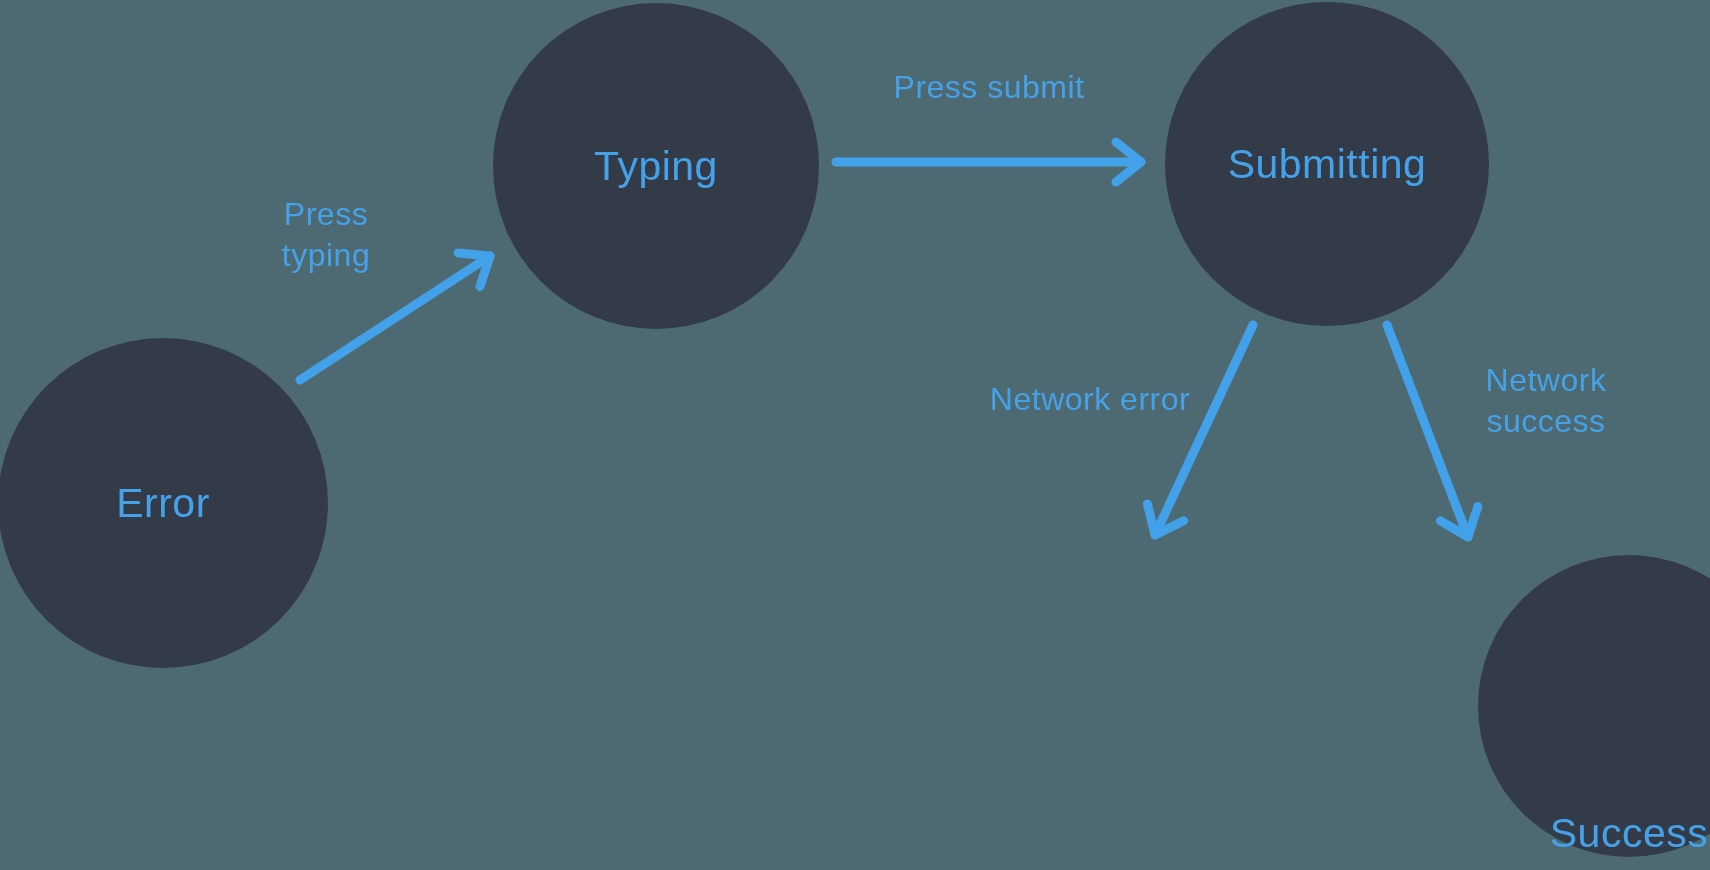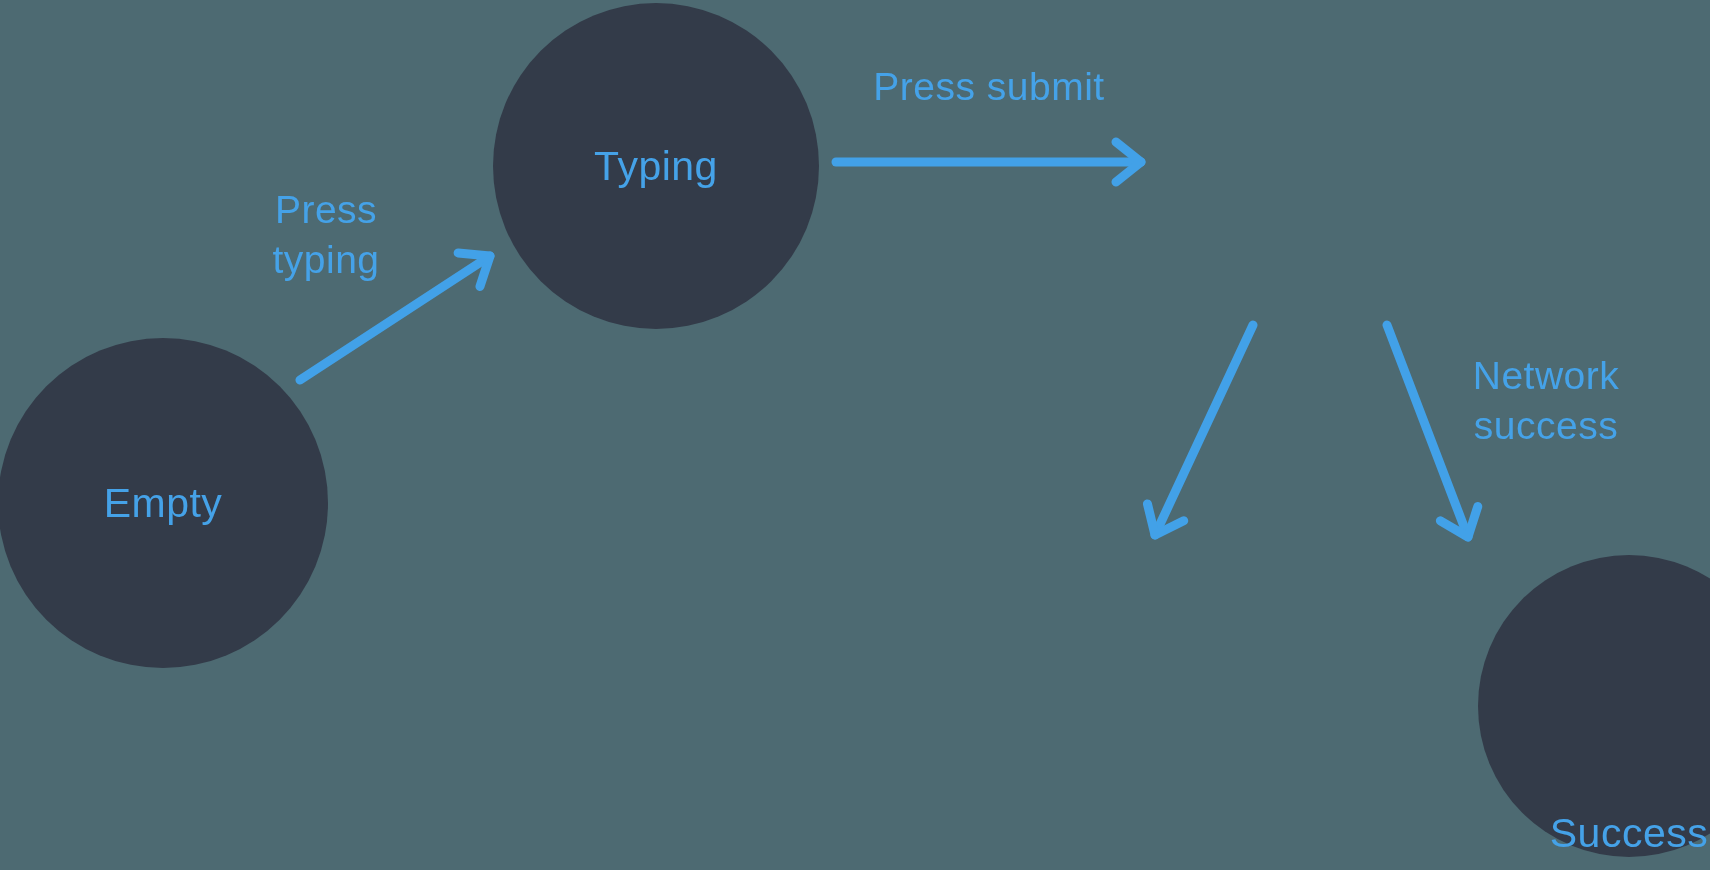--- a/index.html
+++ b/index.html
@@ -43,21 +43,21 @@
   }
   .node-empty      { left: -2px;   top: 338px; width: 330px; height: 330px; }
   .node-typing     { left: 493px;  top: 3px;   width: 326px; height: 326px; }
   .node-submitting { left: 1165px; top: 2px;   width: 324px; height: 324px; }
   .node-error      { left: 923px;  top: 543px; width: 326px; height: 326px; }
   .node-success    { left: 1478px; top: 555px; width: 302px; height: 302px; align-items: flex-end; }
   .edge-label {
     position: absolute;
     transform: translate(-50%, -50%);
     color: #45A2E8;
-    font-size: 39px;
+    font-size: 32px;
     letter-spacing: 0.5px;
     line-height: 1.28;
     text-align: center;
   }
   .label-start-typing    { left: 326px;  top: 235px; width: 180px; }
   .label-press-submit    { left: 989px;  top: 87px;  width: 400px; white-space: nowrap; }
   .label-network-error   { left: 1090px; top: 399px; width: 210px; }
   .label-network-success { left: 1546px; top: 401px; width: 240px; }
 </style>
 </head>
@@ -71,33 +71,37 @@
         <path d="M -25,-20 L 0,0 L -25,20" fill="none" stroke="#42A1E8" stroke-width="9" stroke-linecap="round" stroke-linejoin="round"></path>
       </marker>
     </defs>
     <line class="arrow-line" x1="300" y1="380" x2="490" y2="256" marker-end="url(#chev)"></line>
     <line class="arrow-line" x1="836" y1="162" x2="1141" y2="162" marker-end="url(#chev)"></line>
     <line class="arrow-line" x1="1253" y1="325" x2="1155" y2="535" marker-end="url(#chev)"></line>
     <line class="arrow-line" x1="1387" y1="325" x2="1468" y2="537" marker-end="url(#chev)"></line>
   </svg>
 
   <div class="node node-empty">
-    <span>Empty</span>
+    <span>Error</span>
   </div>
 
   <div class="node node-typing">
     <span>Typing</span>
   </div>
 
+  <div class="node node-submitting">
+    <span>Submitting</span>
+  </div>
 
 
   <div class="node node-success">
     <span>Success</span>
   </div>
 
   <div class="edge-label label-start-typing">Press typing</div>
 
   <div class="edge-label label-press-submit">Press submit</div>
 
+  <div class="edge-label label-network-error">Network error</div>
 
   <div class="edge-label label-network-success">Network success</div>
 
 </div>
 
 </body></html>

